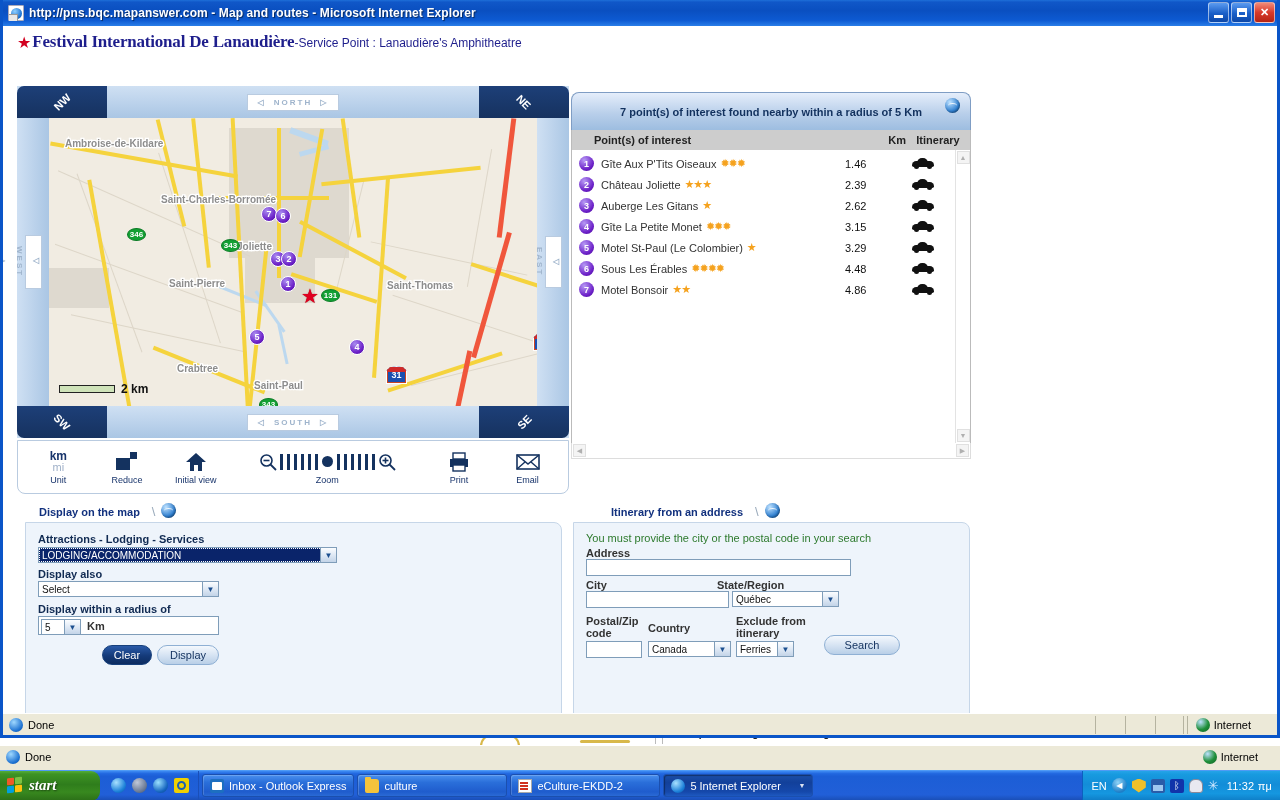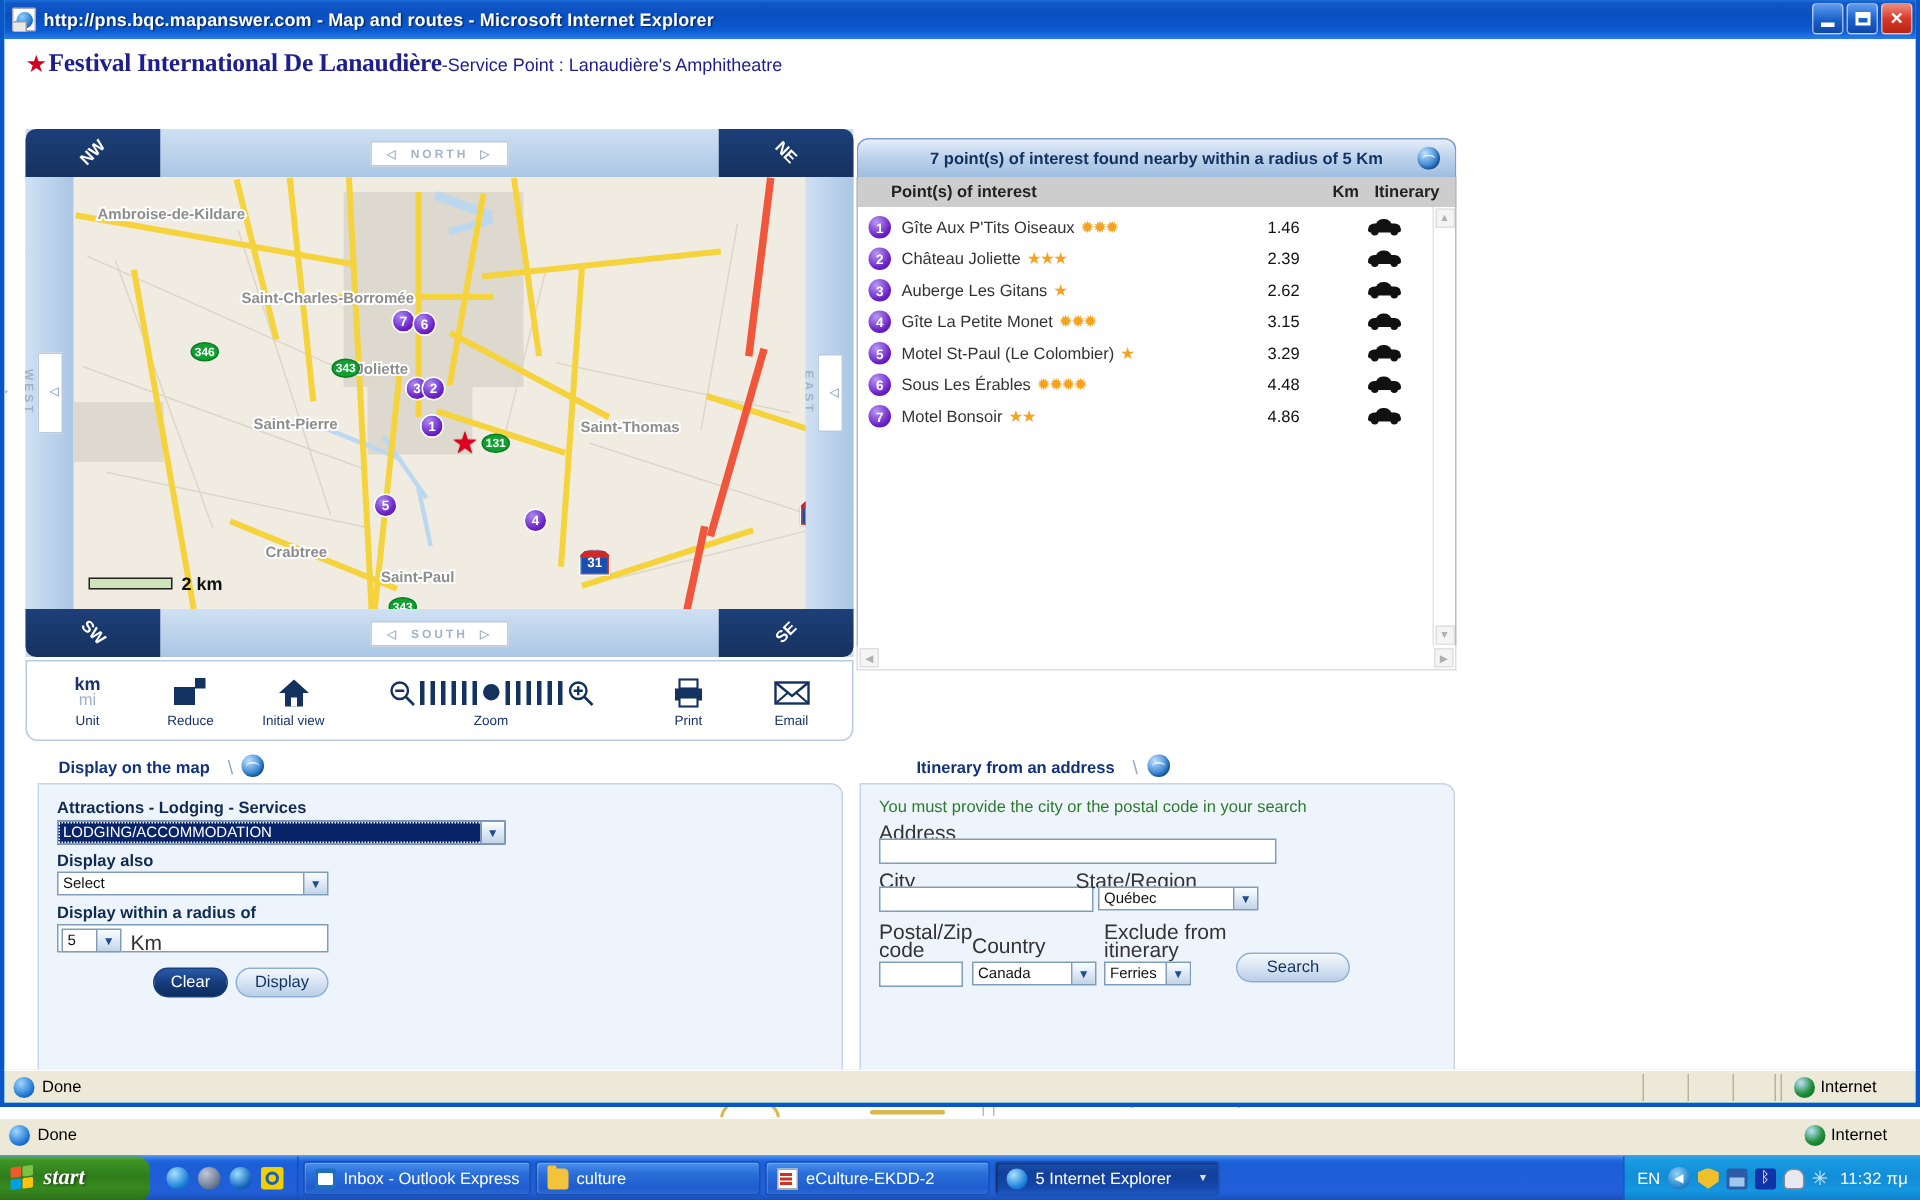--- a/index.html
+++ b/index.html
@@ -243,21 +243,21 @@
   .zoom-row { display: flex; align-items: center; gap: 3px; }
   .zoom-ticks { display: flex; align-items: center; gap: 4px; }
   .zoom-ticks i { display: block; width: 3px; height: 16px; background: #14325f; }
   .zoom-ticks .dot {
     width: 11px; height: 11px; border-radius: 50%; background: #14325f;
   }
 
   
   #poipanel { position: absolute; left: 568px; top: 66px; width: 400px; height: 402px; }
   .poi-head {
-    height: 26px; border-radius: 8px 8px 0 0;
+    height: 38px; border-radius: 8px 8px 0 0;
     background: linear-gradient(to bottom,#e5eefb,#b9cfea 55%,#9dbde0);
     border: 1px solid #7f9dc4; border-bottom: none;
     display: flex; align-items: center; justify-content: center;
     font-size: 11px; font-weight: bold; color: #12315e; position: relative;
   }
   .globe-ico {
     width: 15px; height: 15px; border-radius: 50%;
     background: radial-gradient(circle at 33% 28%, #bfe2ff, #2f7fd0 62%, #14508f);
     box-shadow: inset -1px -1px 2px rgba(0,0,0,.3);
     position: relative; flex: none;
@@ -350,21 +350,21 @@
   .tab-slash { color: #9ab; font-size: 13px; padding: 0 6px 2px 2px; }
 
   .panel {
     position: absolute; background: #eef4fb;
     border: 1px solid #c6d6e8; border-radius: 0 8px 8px 8px;
   }
   #leftpanel { left: 22px; top: 496px; width: 537px; height: 210px; }
   #rightpanel { left: 570px; top: 496px; width: 397px; height: 210px; }
 
   .lbl-bold { font-size: 11px; font-weight: bold; color: #102a52; }
-  .lbl-norm { font-size: 14px; color: #333; }
+  .lbl-norm { font-size: 11px; color: #333; font-weight: bold; }
   .note-green { font-size: 11px; color: #2d7a2d; }
 
   .sel {
     height: 16px; border: 1px solid #7f9db9; background: #fff;
     font-size: 10px; display: flex; align-items: center;
     position: relative; padding-left: 3px; color: #111;
   }
   .sel .arrow {
     position: absolute; right: 0; top: 0; bottom: 0; width: 16px;
     background: linear-gradient(to bottom,#fbfdff,#dfe9f5 50%,#c3d4e8);

